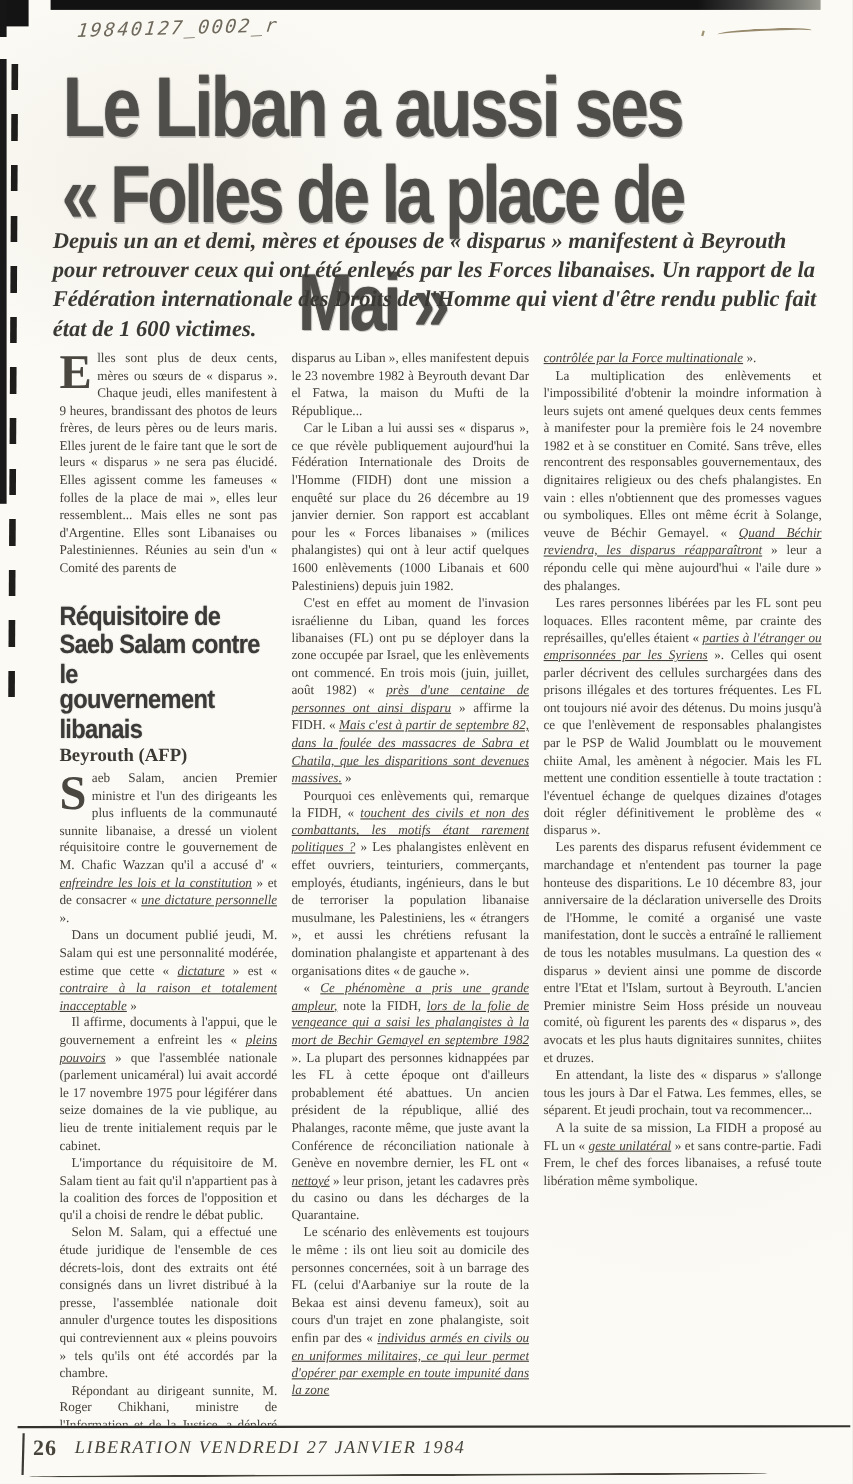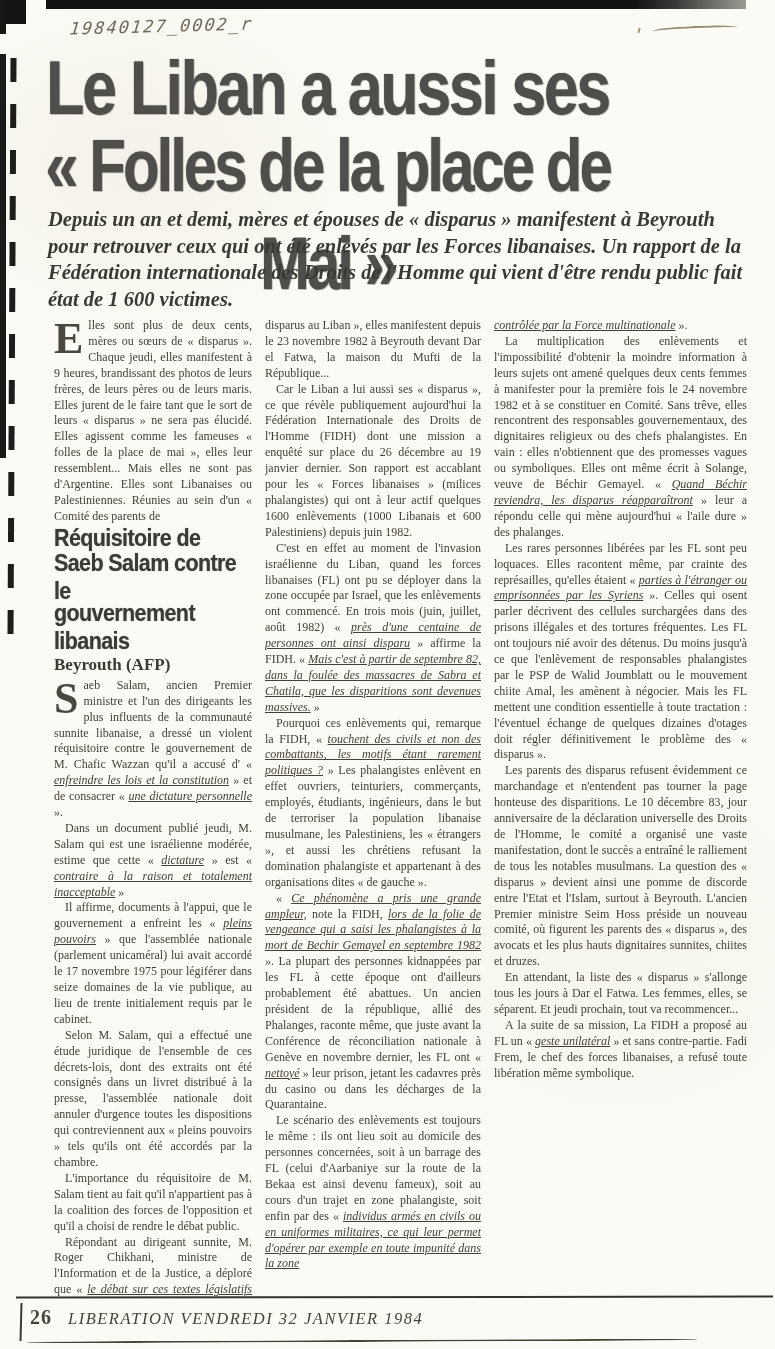--- a/index.html
+++ b/index.html
@@ -27,45 +27,45 @@
   .scribble::before{content:"";position:absolute;left:-14px;top:-2px;width:4px;height:5px;
     border-left:2px solid #8a7a55;transform:rotate(18deg);}
   .footer-tick{position:absolute;left:20px;top:1303px;width:2px;height:38px;background:#3c3a34;transform:rotate(1.5deg);}
   .rule-top{position:absolute;left:16px;top:1296px;width:757px;border-top:2px solid #34322d;transform:rotate(-.06deg);}
   .rule-bottom{position:absolute;left:26px;top:1340px;width:672px;border-top:2px solid #454239;border-radius:100%/4px;transform:rotate(-.25deg);}
   
   .annotation{position:absolute;left:70px;top:16px;
     font-family:"DejaVu Sans Mono", monospace;font-style:italic;font-size:17px;
     letter-spacing:2px;color:#6e695c;transform:rotate(-1.6deg) skewX(-8deg);}
   
-  .headline{position:absolute;left:0;top:40px;width:653px;margin:1px;text-align:center;
+  .headline{position:absolute;left:0;top:40px;width:653px;margin:12px;text-align:center;
     font-family:"Liberation Sans", sans-serif;font-weight:700;color:#504e4b;
     text-shadow:0 0 1px rgba(80,78,75,.85), 1px 1px 0 rgba(120,118,112,.35);}
   .headline .hl{display:block;transform:scaleY(1.22);transform-origin:center top;}
   .hl1{font-size:63px;line-height:77px;letter-spacing:-2.5px;}
   .hl2{font-size:60px;line-height:80px;letter-spacing:-3px;}
   
   .standfirst{position:absolute;left:48px;top:206px;width:708px;margin:0;
     font-style:italic;font-weight:700;font-size:20.5px;line-height:26.5px;color:#3b3933;}
   
   .cols{position:absolute;left:54px;top:318px;width:696px;height:978px;display:flex;gap:13px;}
   .col{overflow:hidden;height:100%;}
   .c1{width:198px;}.c2{width:216px;}.c3{width:253px;}
   .body{margin:0;font-size:12px;line-height:15.9px;text-align:justify;text-indent:11px;color:#45413a;}
   .body.cont,.body.has-drop{text-indent:0;}
   .it{font-style:italic;text-decoration:underline;}
   .dropcap{float:left;font-family:"Liberation Serif",serif;font-weight:700;
     font-size:44px;line-height:38px;padding:2px 5px 0 0;color:#4a4741;}
-  .subhead{margin:0 0 5px;font-family:"Liberation Sans", sans-serif;font-weight:700;
+  .subhead{margin:22px 0 5px;font-family:"Liberation Sans", sans-serif;font-weight:700;
     font-size:21.5px;line-height:25px;letter-spacing:-.6px;color:#3b3a38;
     text-shadow:0 0 1px rgba(70,68,66,.6);}
   .subhead span{display:block;transform:scaleY(1.12);transform-origin:left top;}
   .dateline{margin:2px 0 3px;font-weight:700;font-size:17px;color:#3d3a34;}
   
-  .footer{position:absolute;left:30px;top:1306px;display:flex;align-items:flex-end;gap:16px;color:#47443c;}
+  .footer{position:absolute;left:30px;top:1306px;display:flex;align-items:flex-start;gap:16px;color:#47443c;}
   .page-number{font-size:20px;font-weight:700;letter-spacing:1px;}
   .paper-date{font-style:italic;font-size:16.5px;letter-spacing:1.5px;}
 </style>
 </head>
 <body>
 
 <div class="page">
 
   <div class="top-edge"></div>
   <div class="corner-blot"></div>
@@ -87,24 +87,24 @@
 
     <div class="col c1">
       <p class="body has-drop"><span class="dropcap">E</span><span><span>lles sont plus de deux cents, mères ou sœurs de « disparus ». Chaque jeudi, elles manifestent à 9 heures, brandissant des photos de leurs frères, de leurs pères ou de leurs maris. Elles jurent de le faire tant que le sort de leurs « disparus » ne sera pas élucidé. Elles agissent comme les fameuses « folles de la place de mai », elles leur ressemblent... Mais elles ne sont pas d'Argentine. Elles sont Libanaises ou Palestiniennes. Réunies au sein d'un « Comité des parents de</span></span></p>
       <h2 class="subhead">
         <span>Réquisitoire de</span>
         <span>Saeb Salam contre le</span>
         <span>gouvernement libanais</span>
       </h2>
       <p class="dateline">Beyrouth (AFP)</p>
       <p class="body has-drop"><span class="dropcap">S</span><span><span>aeb Salam, ancien Premier ministre et l'un des dirigeants les plus influents de la communauté sunnite libanaise, a dressé un violent réquisitoire contre le gouvernement de M. Chafic Wazzan qu'il a accusé d' « </span><span class="it">enfreindre les lois et la constitution</span><span> » et de consacrer « </span><span class="it">une dictature personnelle</span><span> ».</span></span></p>
-      <p class="body"><span>Dans un document publié jeudi, M. Salam qui est une israélienne modérée, estime que cette « </span><span class="it">dictature</span><span> » est « </span><span class="it">contraire à la raison et totalement inacceptable</span><span> »</span></p>
+      <p class="body"><span>Dans un document publié jeudi, M. Salam qui est une personnalité modérée, estime que cette « </span><span class="it">dictature</span><span> » est « </span><span class="it">contraire à la raison et totalement inacceptable</span><span> »</span></p>
       <p class="body"><span>Il affirme, documents à l'appui, que le gouvernement a enfreint les « </span><span class="it">pleins pouvoirs</span><span> » que l'assemblée nationale (parlement unicaméral) lui avait accordé le 17 novembre 1975 pour légiférer dans seize domaines de la vie publique, au lieu de trente initialement requis par le cabinet.</span></p>
+      <p class="body"><span>L'importance du réquisitoire de M. Salam tient au fait qu'il n'appartient pas à la coalition des forces de l'opposition et qu'il a choisi de rendre le débat public.</span></p>
       <p class="body"><span>Selon M. Salam, qui a effectué une étude juridique de l'ensemble de ces décrets-lois, dont des extraits ont été consignés dans un livret distribué à la presse, l'assemblée nationale doit annuler d'urgence toutes les dispositions qui contreviennent aux « pleins pouvoirs » tels qu'ils ont été accordés par la chambre.</span></p>
-      <p class="body"><span>L'importance du réquisitoire de M. Salam tient au fait qu'il n'appartient pas à la coalition des forces de l'opposition et qu'il a choisi de rendre le débat public.</span></p>
       <p class="body"><span>Répondant au dirigeant sunnite, M. Roger Chikhani, ministre de l'Information et de la Justice, a déploré que « </span><span class="it">le débat sur ces textes législatifs ne se soit pas instauré à l'assemblée nationale</span></p>
     </div>
 
     <div class="col c2">
       <p class="body cont"><span>disparus au Liban », elles manifestent depuis le 23 novembre 1982 à Beyrouth devant Dar el Fatwa, la maison du Mufti de la République...</span></p>
       <p class="body"><span>Car le Liban a lui aussi ses « disparus », ce que révèle publiquement aujourd'hui la Fédération Internationale des Droits de l'Homme (FIDH) dont une mission a enquêté sur place du 26 décembre au 19 janvier dernier. Son rapport est accablant pour les « Forces libanaises » (milices phalangistes) qui ont à leur actif quelques 1600 enlèvements (1000 Libanais et 600 Palestiniens) depuis juin 1982.</span></p>
       <p class="body"><span>C'est en effet au moment de l'invasion israélienne du Liban, quand les forces libanaises (FL) ont pu se déployer dans la zone occupée par Israel, que les enlèvements ont commencé. En trois mois (juin, juillet, août 1982) « </span><span class="it">près d'une centaine de personnes ont ainsi disparu</span><span> » affirme la FIDH. « </span><span class="it">Mais c'est à partir de septembre 82, dans la foulée des massacres de Sabra et Chatila, que les disparitions sont devenues massives.</span><span> »</span></p>
       <p class="body"><span>Pourquoi ces enlèvements qui, remarque la FIDH, « </span><span class="it">touchent des civils et non des combattants, les motifs étant rarement politiques ?</span><span> » Les phalangistes enlèvent en effet ouvriers, teinturiers, commerçants, employés, étudiants, ingénieurs, dans le but de terroriser la population libanaise musulmane, les Palestiniens, les « étrangers », et aussi les chrétiens refusant la domination phalangiste et appartenant à des organisations dites « de gauche ».</span></p>
       <p class="body"><span>« </span><span class="it">Ce phénomène a pris une grande ampleur,</span><span> note la FIDH, </span><span class="it">lors de la folie de vengeance qui a saisi les phalangistes à la mort de Bechir Gemayel en septembre 1982</span><span> ». La plupart des personnes kidnappées par les FL à cette époque ont d'ailleurs probablement été abattues. Un ancien président de la république, allié des Phalanges, raconte même, que juste avant la Conférence de réconciliation nationale à Genève en novembre dernier, les FL ont « </span><span class="it">nettoyé</span><span> » leur prison, jetant les cadavres près du casino ou dans les décharges de la Quarantaine.</span></p>
       <p class="body"><span>Le scénario des enlèvements est toujours le même : ils ont lieu soit au domicile des personnes concernées, soit à un barrage des FL (celui d'Aarbaniye sur la route de la Bekaa est ainsi devenu fameux), soit au cours d'un trajet en zone phalangiste, soit enfin par des « </span><span class="it">individus armés en civils ou en uniformes militaires, ce qui leur permet d'opérer par exemple en toute impunité dans la zone</span></p>
@@ -117,17 +117,17 @@
       <p class="body"><span>Les parents des disparus refusent évidemment ce marchandage et n'entendent pas tourner la page honteuse des disparitions. Le 10 décembre 83, jour anniversaire de la déclaration universelle des Droits de l'Homme, le comité a organisé une vaste manifestation, dont le succès a entraîné le ralliement de tous les notables musulmans. La question des « disparus » devient ainsi une pomme de discorde entre l'Etat et l'Islam, surtout à Beyrouth. L'ancien Premier ministre Seim Hoss préside un nouveau comité, où figurent les parents des « disparus », des avocats et les plus hauts dignitaires sunnites, chiites et druzes.</span></p>
       <p class="body"><span>En attendant, la liste des « disparus » s'allonge tous les jours à Dar el Fatwa. Les femmes, elles, se séparent. Et jeudi prochain, tout va recommencer...</span></p>
       <p class="body"><span>A la suite de sa mission, La FIDH a proposé au FL un « </span><span class="it">geste unilatéral</span><span> » et sans contre-partie. Fadi Frem, le chef des forces libanaises, a refusé toute libération même symbolique.</span></p>
     </div>
 
   </div>
 
   <div class="rule-top"></div>
   <div class="footer">
     <span class="page-number">26</span>
-    <span class="paper-date">LIBERATION VENDREDI 32 JANVIER 1984</span>
+    <span class="paper-date">LIBERATION VENDREDI 27 JANVIER 1984</span>
   </div>
   <div class="rule-bottom"></div>
 
 </div>
 
 </body></html>

